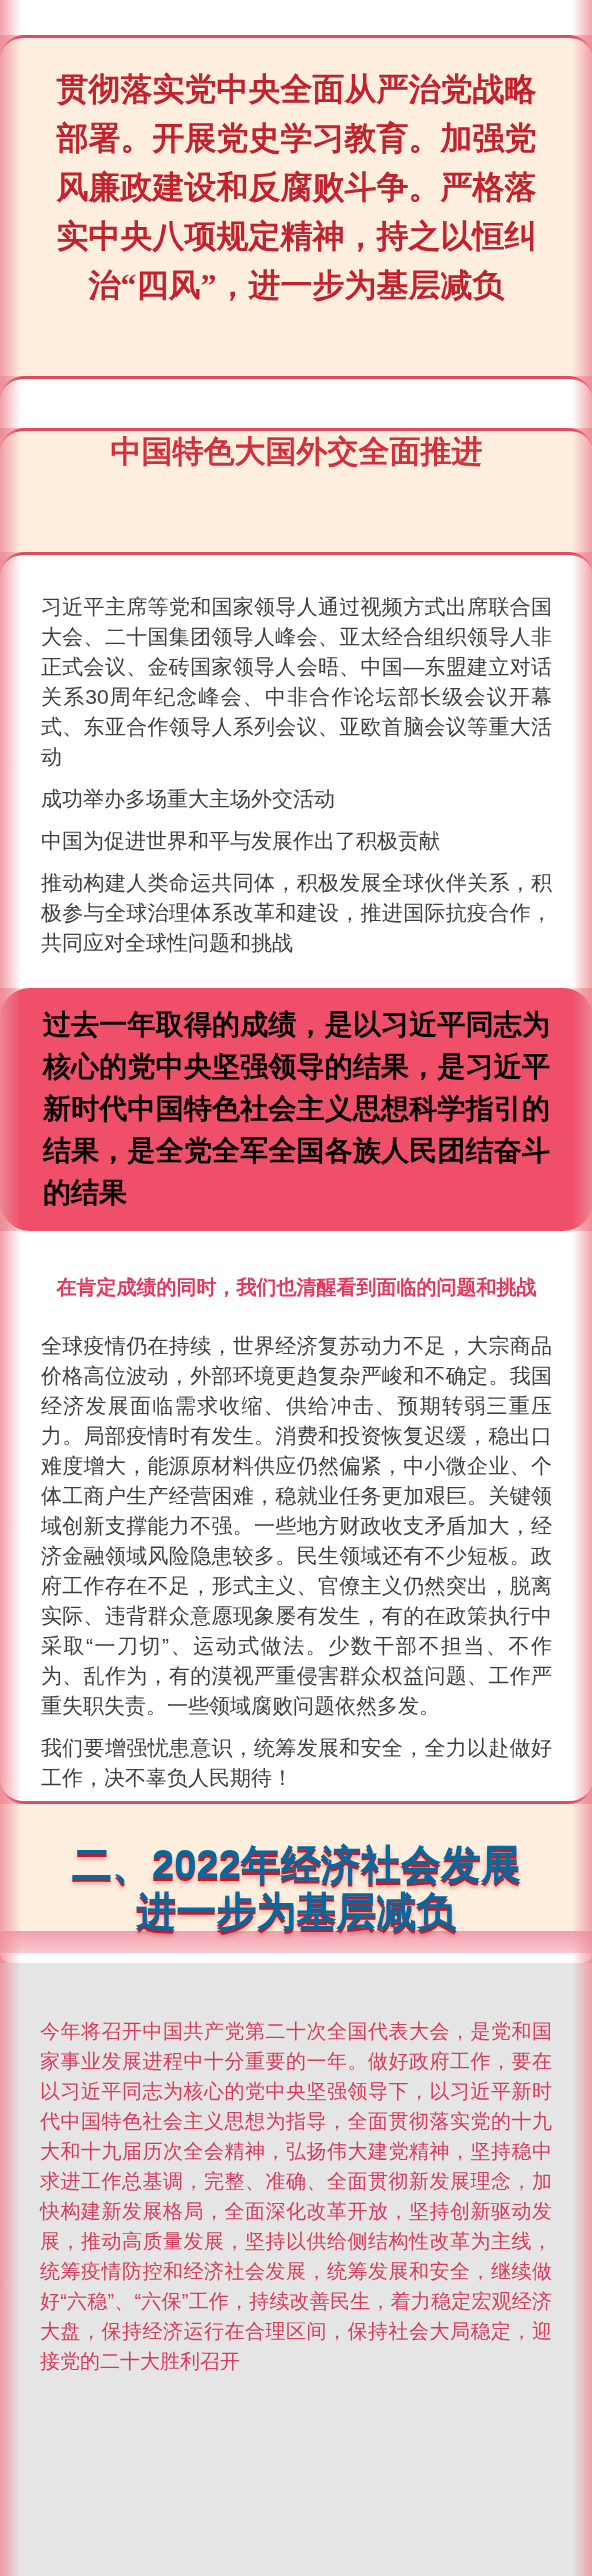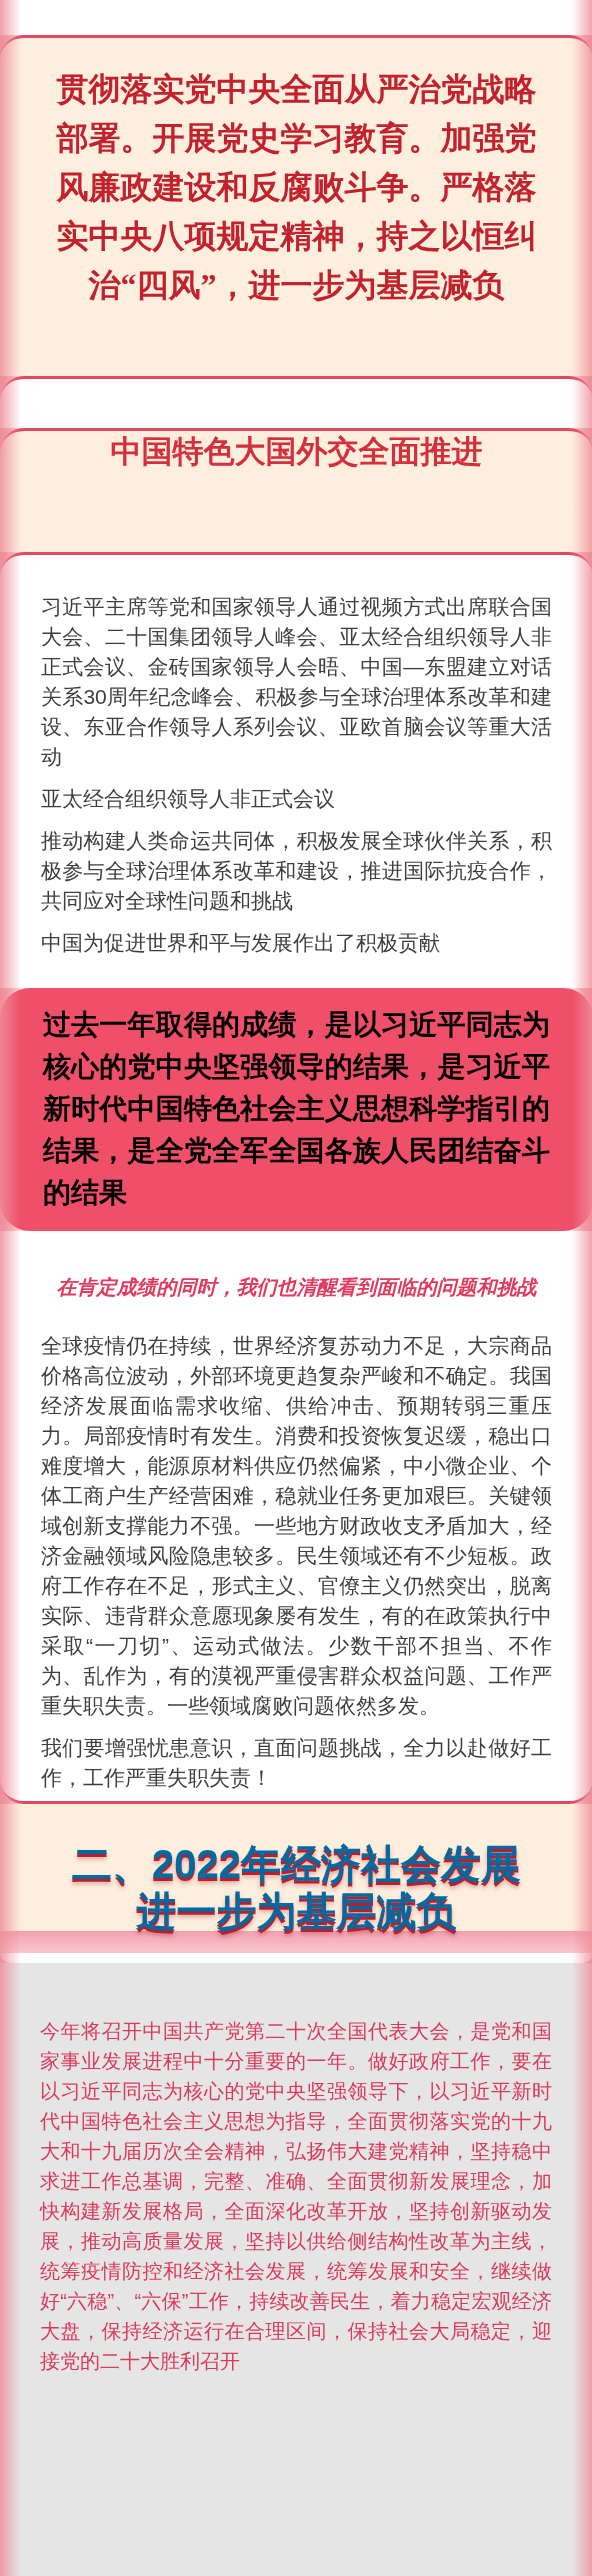--- a/index.html
+++ b/index.html
@@ -70,21 +70,21 @@
   .banner-text { font-size: 28px; line-height: 42px; font-weight: bold; color: #000000; margin: 0; text-align: justify; }
 
   .sec-white-2 {
     height: 573px; background: #ffffff;
     border-bottom: 3.7px solid #e04a63;
     border-radius: 0 0 24px 24px;
     padding: 43px 41px 0 41px;
   }
   .problems-heading {
     font-size: 20px; font-weight: bold; color: #e23a5f;
-    text-align: center; margin: 0 0 30px 0; font-style: italic;
+    text-align: center; margin: 0 0 30px 0;
   }
 
   .sec-peach-3 { height: 127px; background: #fdeedd; overflow: visible; z-index: 3; }
   .title-3d {
     position: relative; z-index: 4;
     margin: 0; padding-top: 37px;
     text-align: center; font-weight: 900;
     font-size: 40px; line-height: 47px;
     color: #0369a1;
     text-shadow: 0 3px 0 #b9202e, 0 5.2px 4.4px rgba(150,20,30,0.35);
@@ -114,34 +114,34 @@
     <p class="big-serif">贯彻落实党中央全面从严治党战略部署。开展党史学习教育。加强党风廉政建设和反腐败斗争。严格落实中央八项规定精神，持之以恒纠治“四风”，进一步为基层减负</p>
   </section>
 
   <section class="sec-white-gap"></section>
 
   <section class="sec-peach-2">
     <h2 class="card-title">中国特色大国外交全面推进</h2>
   </section>
 
   <section class="sec-white-1">
-    <p class="body-dark">习近平主席等党和国家领导人通过视频方式出席联合国大会、二十国集团领导人峰会、亚太经合组织领导人非正式会议、金砖国家领导人会晤、中国—东盟建立对话关系30周年纪念峰会、积极参与全球治理体系改革和建设、东亚合作领导人系列会议、亚欧首脑会议等重大活动</p>
-    <p class="body-dark">亚太经合组织领导人非正式会议</p>
+    <p class="body-dark">习近平主席等党和国家领导人通过视频方式出席联合国大会、二十国集团领导人峰会、亚太经合组织领导人非正式会议、金砖国家领导人会晤、中国—东盟建立对话关系30周年纪念峰会、中非合作论坛部长级会议开幕式、东亚合作领导人系列会议、亚欧首脑会议等重大活动</p>
+    <p class="body-dark">成功举办多场重大主场外交活动</p>
+    <p class="body-dark">中国为促进世界和平与发展作出了积极贡献</p>
     <p class="body-dark">推动构建人类命运共同体，积极发展全球伙伴关系，积极参与全球治理体系改革和建设，推进国际抗疫合作，共同应对全球性问题和挑战</p>
-    <p class="body-dark">中国为促进世界和平与发展作出了积极贡献</p>
   </section>
 
   <section class="sec-red-banner">
     <p class="banner-text">过去一年取得的成绩，是以习近平同志为核心的党中央坚强领导的结果，是习近平新时代中国特色社会主义思想科学指引的结果，是全党全军全国各族人民团结奋斗的结果</p>
   </section>
 
   <section class="sec-white-2">
     <h3 class="problems-heading">在肯定成绩的同时，我们也清醒看到面临的问题和挑战</h3>
     <p class="body-dark">全球疫情仍在持续，世界经济复苏动力不足，大宗商品价格高位波动，外部环境更趋复杂严峻和不确定。我国经济发展面临需求收缩、供给冲击、预期转弱三重压力。局部疫情时有发生。消费和投资恢复迟缓，稳出口难度增大，能源原材料供应仍然偏紧，中小微企业、个体工商户生产经营困难，稳就业任务更加艰巨。关键领域创新支撑能力不强。一些地方财政收支矛盾加大，经济金融领域风险隐患较多。民生领域还有不少短板。政府工作存在不足，形式主义、官僚主义仍然突出，脱离实际、违背群众意愿现象屡有发生，有的在政策执行中采取“一刀切”、运动式做法。少数干部不担当、不作为、乱作为，有的漠视严重侵害群众权益问题、工作严重失职失责。一些领域腐败问题依然多发。</p>
-    <p class="body-dark">我们要增强忧患意识，直面问题挑战，全力以赴做好工作，工作严重失职失责！</p>
+    <p class="body-dark">我们要增强忧患意识，统筹发展和安全，全力以赴做好工作，决不辜负人民期待！</p>
   </section>
 
   <section class="sec-peach-3">
     <h1 class="title-3d">
       <span>二、2022年经济社会发展</span><br>
       <span>进一步为基层减负</span>
     </h1>
   </section>
 
   <section class="sec-pink-band"></section>

